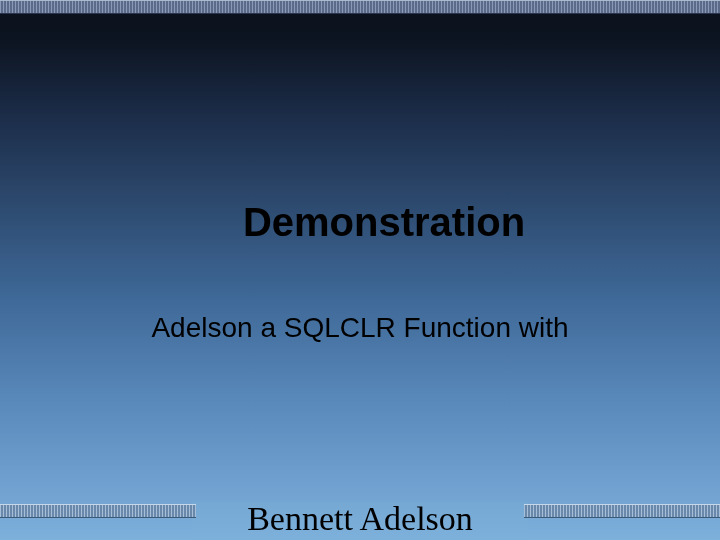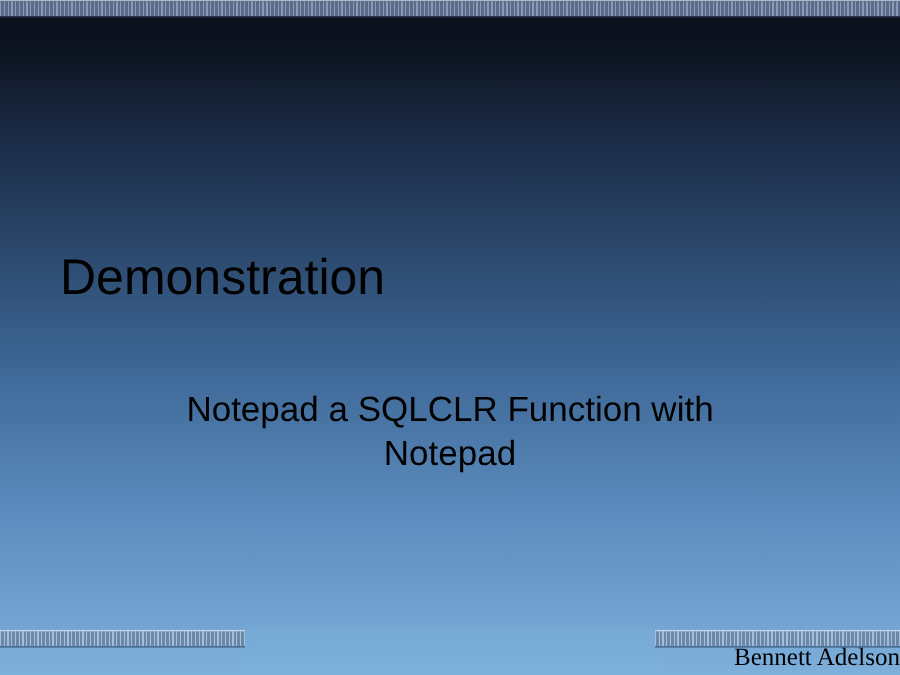--- a/index.html
+++ b/index.html
@@ -28,22 +28,23 @@
       #8a99b5 0px, #8a99b5 1px,
       #5b6a88 1px, #5b6a88 3px
     );
     border-top: 1px solid #aab8d0;
     border-bottom: 1px solid #2a3550;
   }
   .title {
     position: absolute;
     top: 200px;
     left: 0; right: 0;
+    text-align: center;
     font-size: 40px;
-    font-weight: 400;
+    font-weight: 700;
     color: #000;
     padding-left: 48px;
   }
   .body-text {
     position: absolute;
     top: 310px;
     left: 80px;
     right: 80px;
     text-align: center;
     font-size: 28px;
@@ -56,23 +57,23 @@
     bottom: 0;
     left: 192px;
     width: 336px;
     height: 38px;
     background: linear-gradient(to bottom, #76a8d4 0%, #7eb0dc 100%);
   }
   .footer-name {
     position: absolute;
     bottom: 2px;
     left: 0; right: 0;
-    text-align: right;
+    text-align: center;
     font-family: "Times New Roman", Times, serif;
-    font-size: 20px;
+    font-size: 34px;
     color: #000;
   }
   .footer-left, .footer-right {
     position: absolute;
     bottom: 22px;
     height: 14px;
     background: repeating-linear-gradient(
       to right,
       #a7bed9 0px, #a7bed9 1px,
       #6a88aa 1px, #6a88aa 3px
@@ -85,21 +86,20 @@
 </style>
 </head>
 <body>
 
 <div class="slide">
   <div class="top-bar"></div>
 
   <div class="title">Demonstration</div>
 
   <div class="body-text">
-    <span>Notepad a SQLCLR Function with</span>
-    <span>Notepad</span>
+    <span>Adelson a SQLCLR Function with</span>
   </div>
 
   <div class="footer-gap"></div>
   <div class="footer-left"></div>
   <div class="footer-right"></div>
   <div class="footer-name">Bennett Adelson</div>
 </div>
 
 </body></html>

